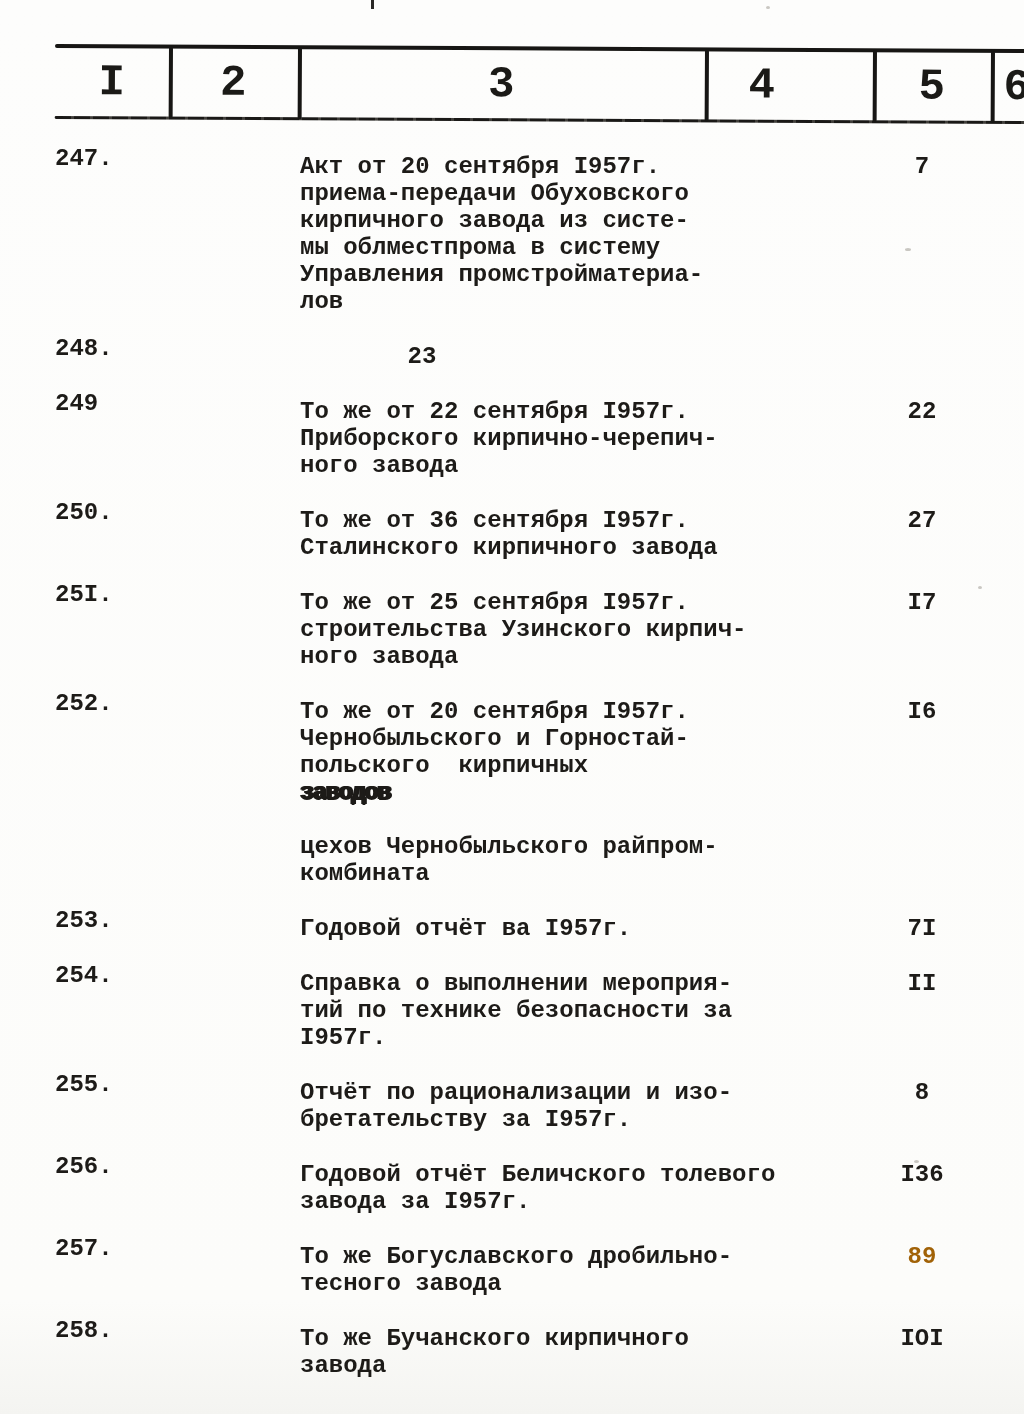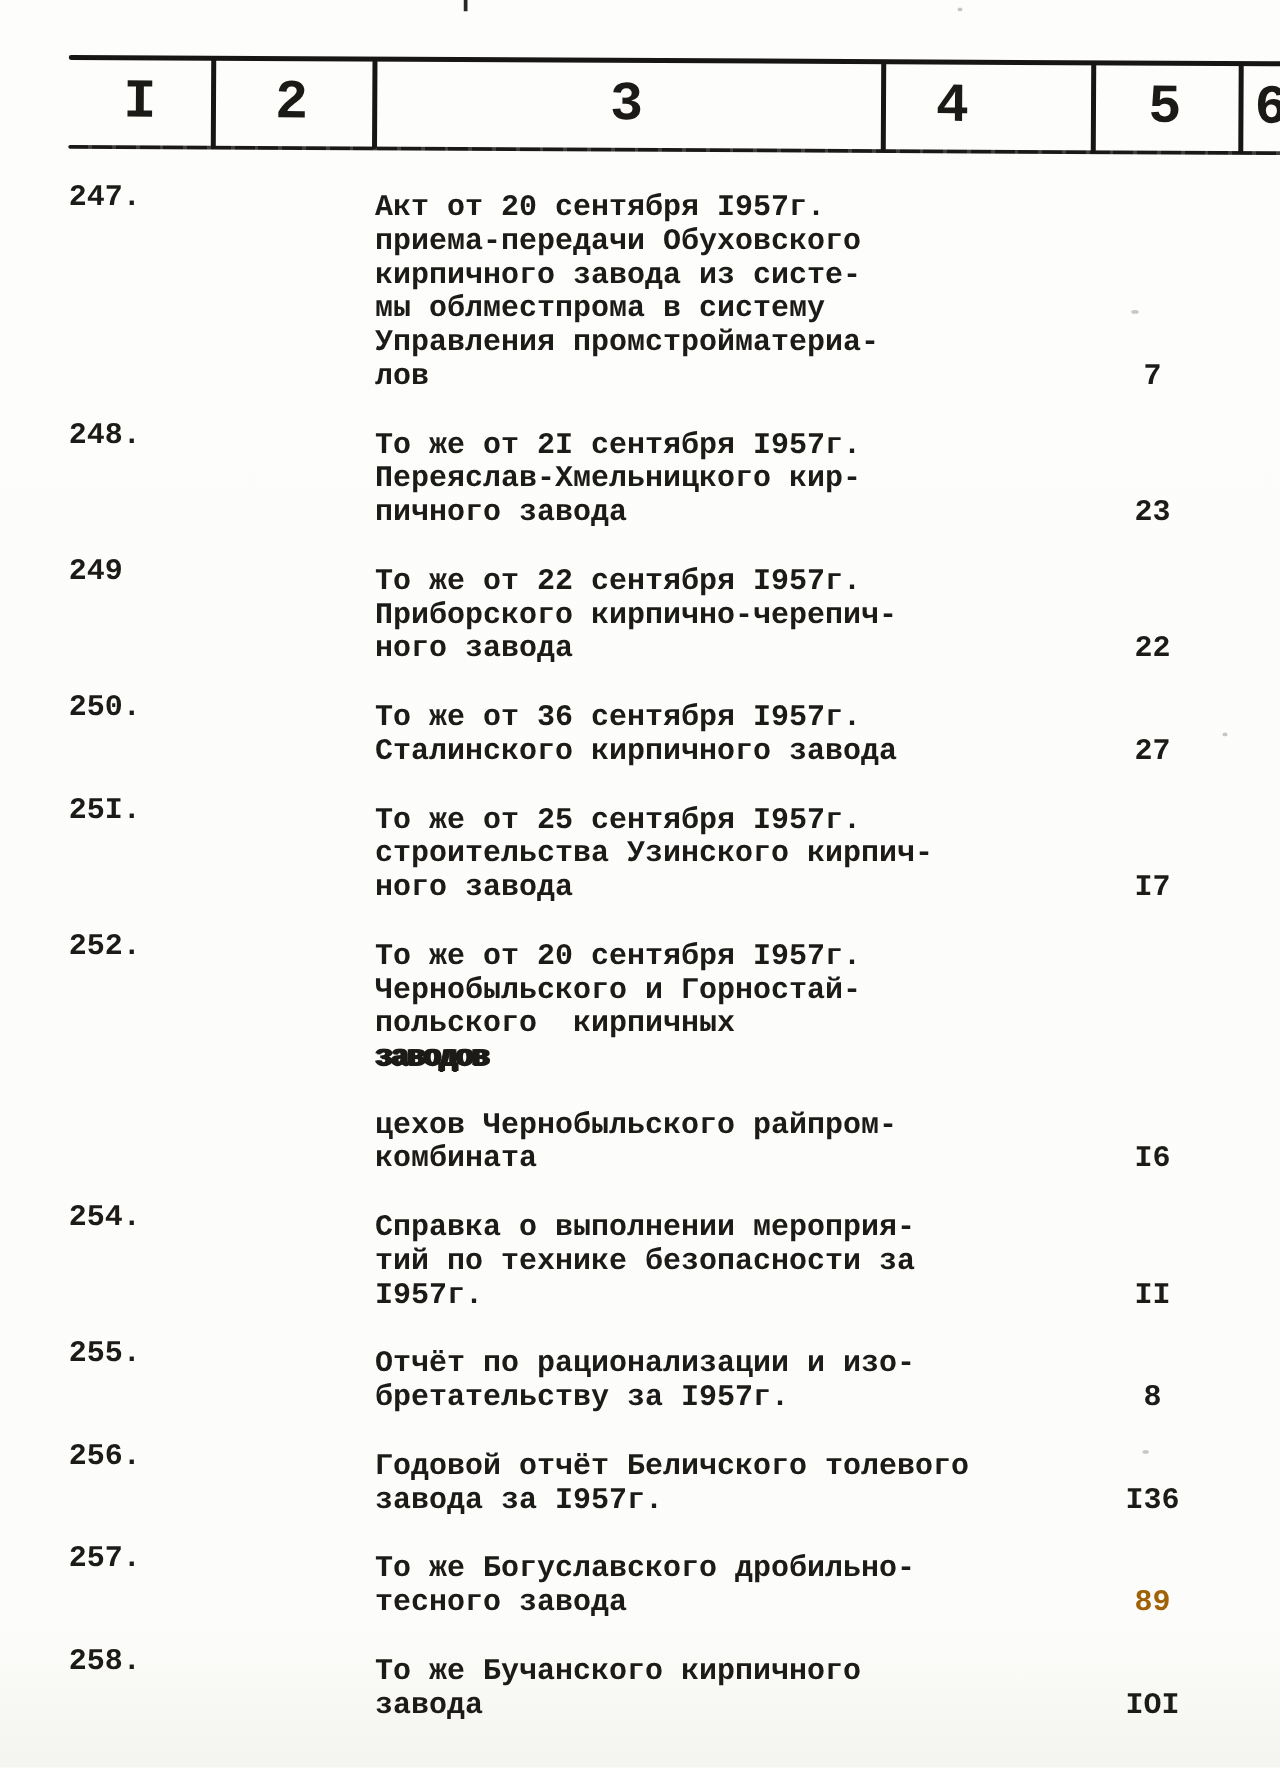--- a/index.html
+++ b/index.html
@@ -75,21 +75,21 @@
 
   
   .entries {
     position: absolute;
     left: 55px;
     top: 153px;
     width: 950px;
   }
   .entry {
     display: flex;
-    align-items: flex-end;
+    align-items: flex-start;
     font-size: 24px;
     line-height: 27px;
   }
   .entry + .entry { margin-top: 28px; }
   .num {
     width: 245px;
     flex: 0 0 245px;
     align-self: flex-start;
     margin-top: -8px;
     white-space: pre;
@@ -151,23 +151,20 @@
         <div class="desc">Акт от 20 сентября I957г.
 приема-передачи Обуховского
 кирпичного завода из систе-
 мы облместпрома в систему
 Управления промстройматериа-
 лов</div>
         <div class="pages">7</div>
       </div>
       <div class="entry">
         <div class="num">248.</div>
-        <div class="desc">То же от 2I сентября I957г.
-Переяслав-Хмельницкого кир-
-пичного завода</div>
         <div class="pages">23</div>
       </div>
       <div class="entry">
         <div class="num">249</div>
         <div class="desc">То же от 22 сентября I957г.
 Приборского кирпично-черепич-
 ного завода</div>
         <div class="pages">22</div>
       </div>
       <div class="entry">
@@ -186,20 +183,25 @@
       <div class="entry">
         <div class="num">252.</div>
         <div class="desc">То же от 20 сентября I957г.
 Чернобыльского и Горностай-
 польского  кирпичных <div class="overstruck">заводов</div>
 цехов Чернобыльского райпром-
 комбината</div>
         <div class="pages">I6</div>
       </div>
       <div class="entry">
+        <div class="num">253.</div>
+        <div class="desc">Годовой отчёт ва I957г.</div>
+        <div class="pages">7I</div>
+      </div>
+      <div class="entry">
         <div class="num">254.</div>
         <div class="desc">Справка о выполнении мероприя-
 тий по технике безопасности за
 I957г.</div>
         <div class="pages">II</div>
       </div>
       <div class="entry">
         <div class="num">255.</div>
         <div class="desc">Отчёт по рационализации и изо-
 бретательству за I957г.</div>

